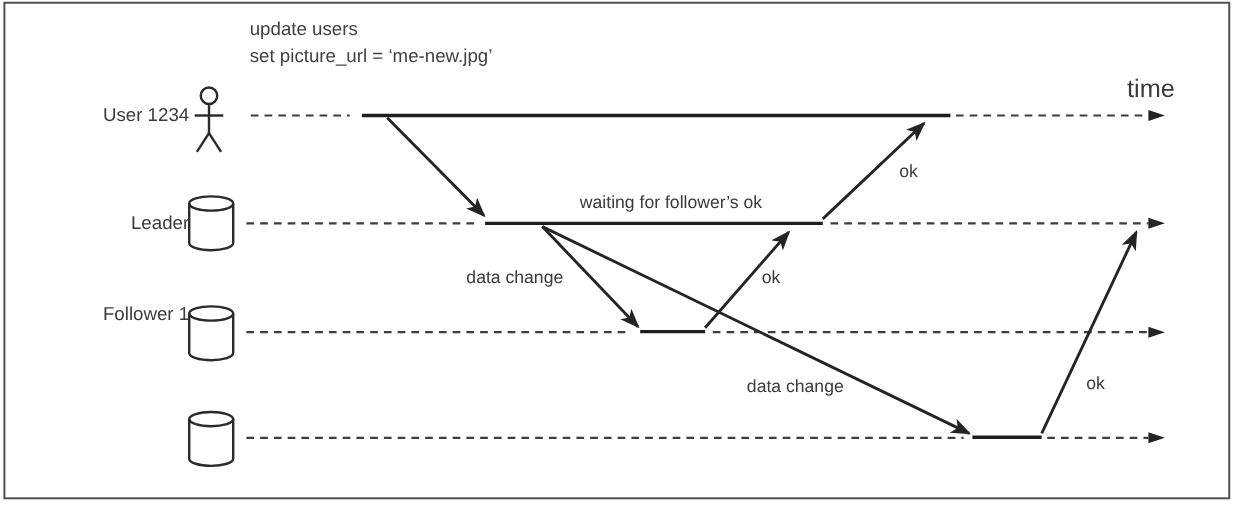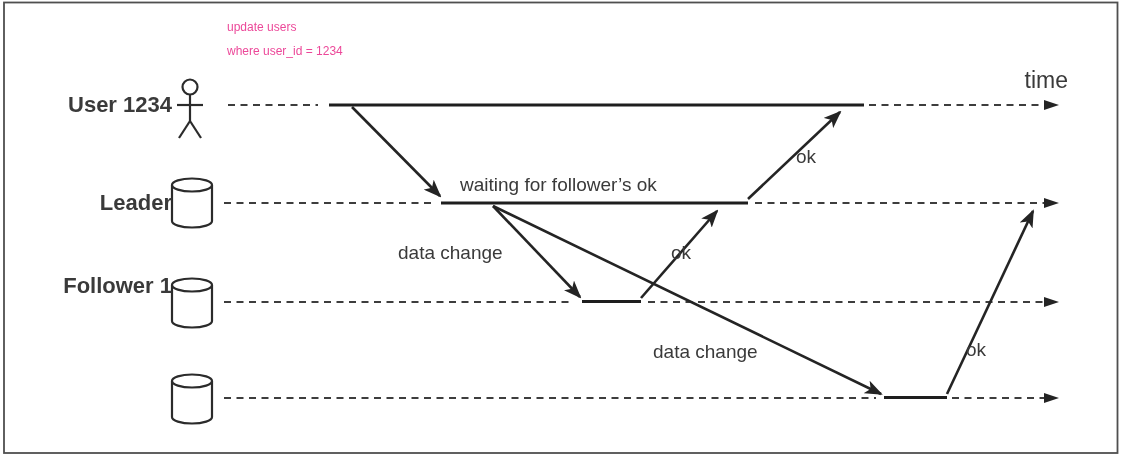--- a/index.html
+++ b/index.html
@@ -24,36 +24,35 @@
   }
   .lbl {
     position: absolute;
     color: #3a3a3a;
     white-space: nowrap;
   }
   .lane-label {
     left: 20px;
     width: 152px;
     text-align: right;
-    font-size: 22px;
+    font-size: 17px;
     line-height: 26px;
-    font-weight: bold;
   }
   .msg-label {
-    font-size: 19px;
+    font-size: 16px;
     line-height: 20px;
-    text-align: left;
+    text-align: center;
   }
   .query-block {
     position: absolute;
     left: 227px;
     top: 15px;
-    font-size: 12px;
+    font-size: 17px;
     line-height: 24px;
-    color: #ec4899;
+    color: #404040;
   }
   .time-label {
     left: 968px;
     top: 67px;
     width: 100px;
     text-align: right;
     font-size: 23px;
     line-height: 26px;
   }
   .waiting-label {
@@ -161,21 +160,21 @@
       <ellipse cx="192" cy="381" rx="20" ry="6.5"></ellipse>
     </g>
   </svg>
 
   <div class="lbl lane-label" style="top:92px">User 1234</div>
   <div class="lbl lane-label" style="top:190px">Leader</div>
   <div class="lbl lane-label" style="top:273px">Follower 1</div>
 
   <div class="query-block">
     <div>update users</div>
-    <div>where user_id = 1234</div>
+    <div>set picture_url = ‘me-new.jpg’</div>
   </div>
 
   <div class="lbl msg-label waiting-label">waiting for follower’s ok</div>
 
   <div class="lbl time-label">time</div>
   <div class="lbl msg-label dc1-label">data change</div>
   <div class="lbl msg-label dc2-label">data change</div>
   <div class="lbl msg-label ok-f1-label">ok</div>
   <div class="lbl msg-label ok-user-label">ok</div>
   <div class="lbl msg-label ok-f2-label">ok</div>

